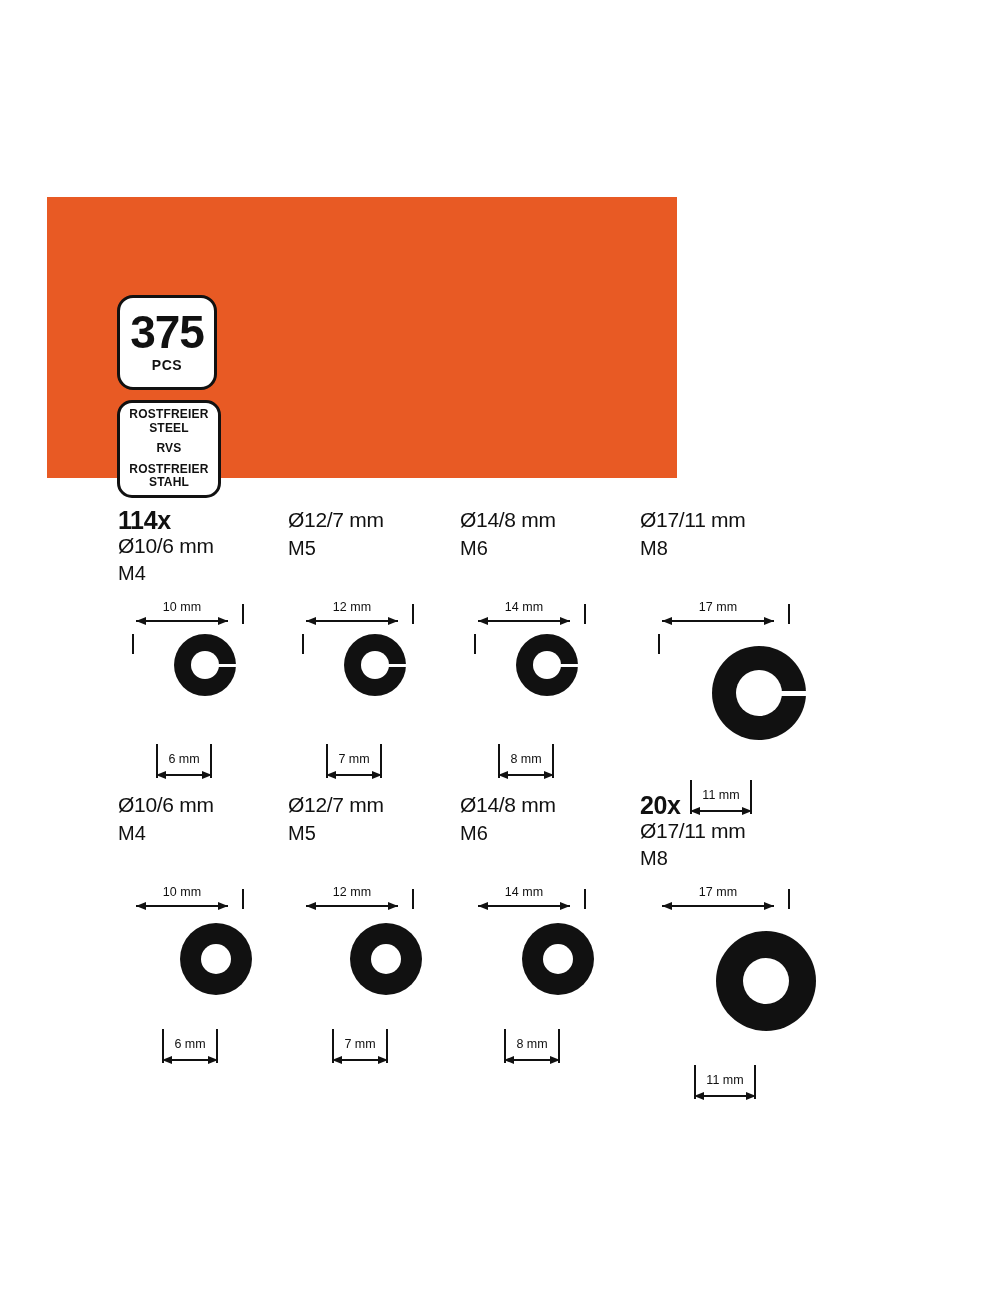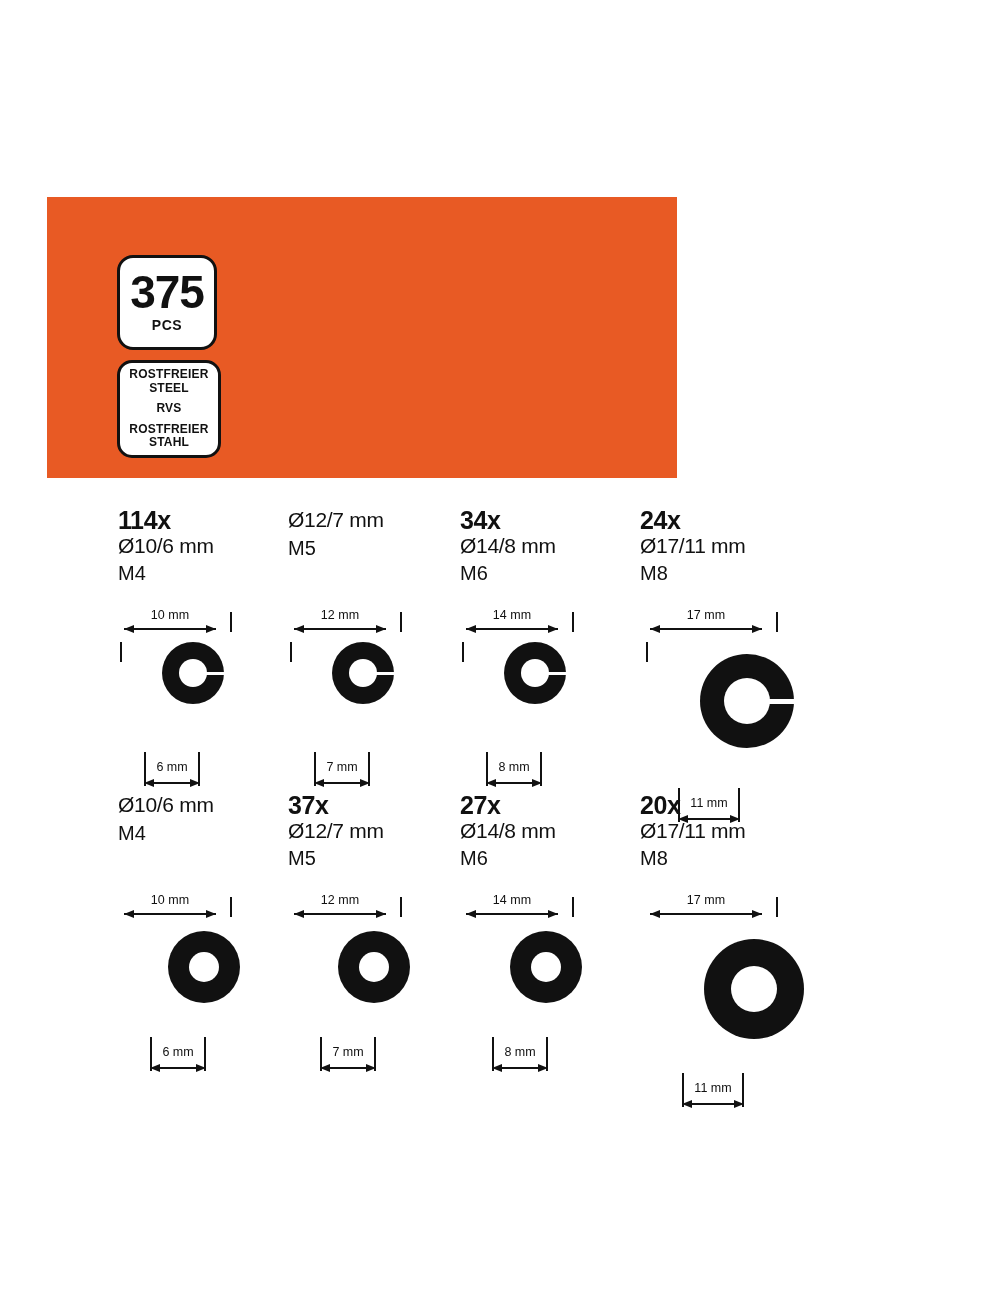--- a/index.html
+++ b/index.html
@@ -23,20 +23,21 @@
     position:absolute;
     background:#ffffff;
     border:3px solid #111111;
     border-radius:14px;
     box-sizing:border-box;
     text-align:center;
     display:flex;
     flex-direction:column;
     align-items:center;
     justify-content:center;
+    margin-top:40px;
   }
   #badge-count{
     left:70px; top:58px;
     width:100px; height:95px;
     border-radius:16px;
   }
   #badge-count .count-num{
     font-size:46px;
     font-weight:bold;
     line-height:0.96;
@@ -88,21 +89,21 @@
   .hdr .dia{
     font-size:21px; font-weight:normal; line-height:1.18;
     letter-spacing:-0.3px;
   }
   .hdr .metric{
     font-size:20px; font-weight:normal; line-height:1.3;
     margin-top:2px;
   }
 
   
-  .draw{ position:absolute; left:4px; top:86px; width:210px; height:196px;margin-top:8px; }
+  .draw{ position:absolute; left:16px; top:86px; width:210px; height:196px; }
 
   
   .washer{ position:absolute; }
   .washer .ring{
     position:absolute; left:0; top:0;
     width:100%; height:100%;
     border-radius:50%;
     background:#111111;
   }
   .washer .bore{
@@ -239,21 +240,20 @@
             <div class="ext" style="right: 0px; left: auto; height: 34px;"></div>
             <div class="lbl" style="top: 8px;">7 mm</div>
             <div class="bar" style="left: 4px; right: 4px; top: 30px; width: 48px;"></div>
             <div class="ar l" style="left: 0px; top: 26.5px;"></div>
             <div class="ar r" style="right: 0px; top: 26.5px;"></div>
           </div>
         </div>
       </div>
       <div class="item col2">
         <div class="hdr">
-          <div class="count">34x</div>
           <div class="dia">Ø14/8 mm</div>
           <div class="metric">M6</div>
         </div>
         <div class="draw">
           <div class="dim-top" style="left: 2px; top: 6px; width: 92px; height: 22px;">
             <div class="lbl">14 mm</div>
             <div class="bar"></div>
             <div class="ar l"></div>
             <div class="ar r"></div>
           </div>
@@ -269,21 +269,20 @@
             <div class="ext" style="right: 0px; left: auto; height: 34px;"></div>
             <div class="lbl" style="top: 8px;">8 mm</div>
             <div class="bar" style="left: 4px; right: 4px; top: 30px; width: 48px;"></div>
             <div class="ar l" style="left: 0px; top: 26.5px;"></div>
             <div class="ar r" style="right: 0px; top: 26.5px;"></div>
           </div>
         </div>
       </div>
       <div class="item col3">
         <div class="hdr">
-          <div class="count">24x</div>
           <div class="dia">Ø17/11 mm</div>
           <div class="metric">M8</div>
         </div>
         <div class="draw">
           <div class="dim-top" style="left: 6px; top: 6px; width: 112px; height: 22px;">
             <div class="lbl">17 mm</div>
             <div class="bar"></div>
             <div class="ar l"></div>
             <div class="ar r"></div>
           </div>
@@ -328,21 +327,20 @@
             <div class="ext" style="right: 0px; left: auto; height: 34px;"></div>
             <div class="lbl" style="top: 8px;">6 mm</div>
             <div class="bar" style="left: 4px; right: 4px; top: 30px; width: 48px;"></div>
             <div class="ar l" style="left: 0px; top: 26.5px;"></div>
             <div class="ar r" style="right: 0px; top: 26.5px;"></div>
           </div>
         </div>
       </div>
       <div class="item col1">
         <div class="hdr">
-          <div class="count">37x</div>
           <div class="dia">Ø12/7 mm</div>
           <div class="metric">M5</div>
         </div>
         <div class="draw">
           <div class="dim-top" style="left: 2px; top: 6px; width: 92px; height: 22px;">
             <div class="lbl">12 mm</div>
             <div class="bar"></div>
             <div class="ar l"></div>
             <div class="ar r"></div>
           </div>
@@ -356,21 +354,20 @@
             <div class="ext" style="right: 0px; left: auto; height: 34px;"></div>
             <div class="lbl" style="top: 8px;">7 mm</div>
             <div class="bar" style="left: 4px; right: 4px; top: 30px; width: 48px;"></div>
             <div class="ar l" style="left: 0px; top: 26.5px;"></div>
             <div class="ar r" style="right: 0px; top: 26.5px;"></div>
           </div>
         </div>
       </div>
       <div class="item col2">
         <div class="hdr">
-          <div class="count">27x</div>
           <div class="dia">Ø14/8 mm</div>
           <div class="metric">M6</div>
         </div>
         <div class="draw">
           <div class="dim-top" style="left: 2px; top: 6px; width: 92px; height: 22px;">
             <div class="lbl">14 mm</div>
             <div class="bar"></div>
             <div class="ar l"></div>
             <div class="ar r"></div>
           </div>

